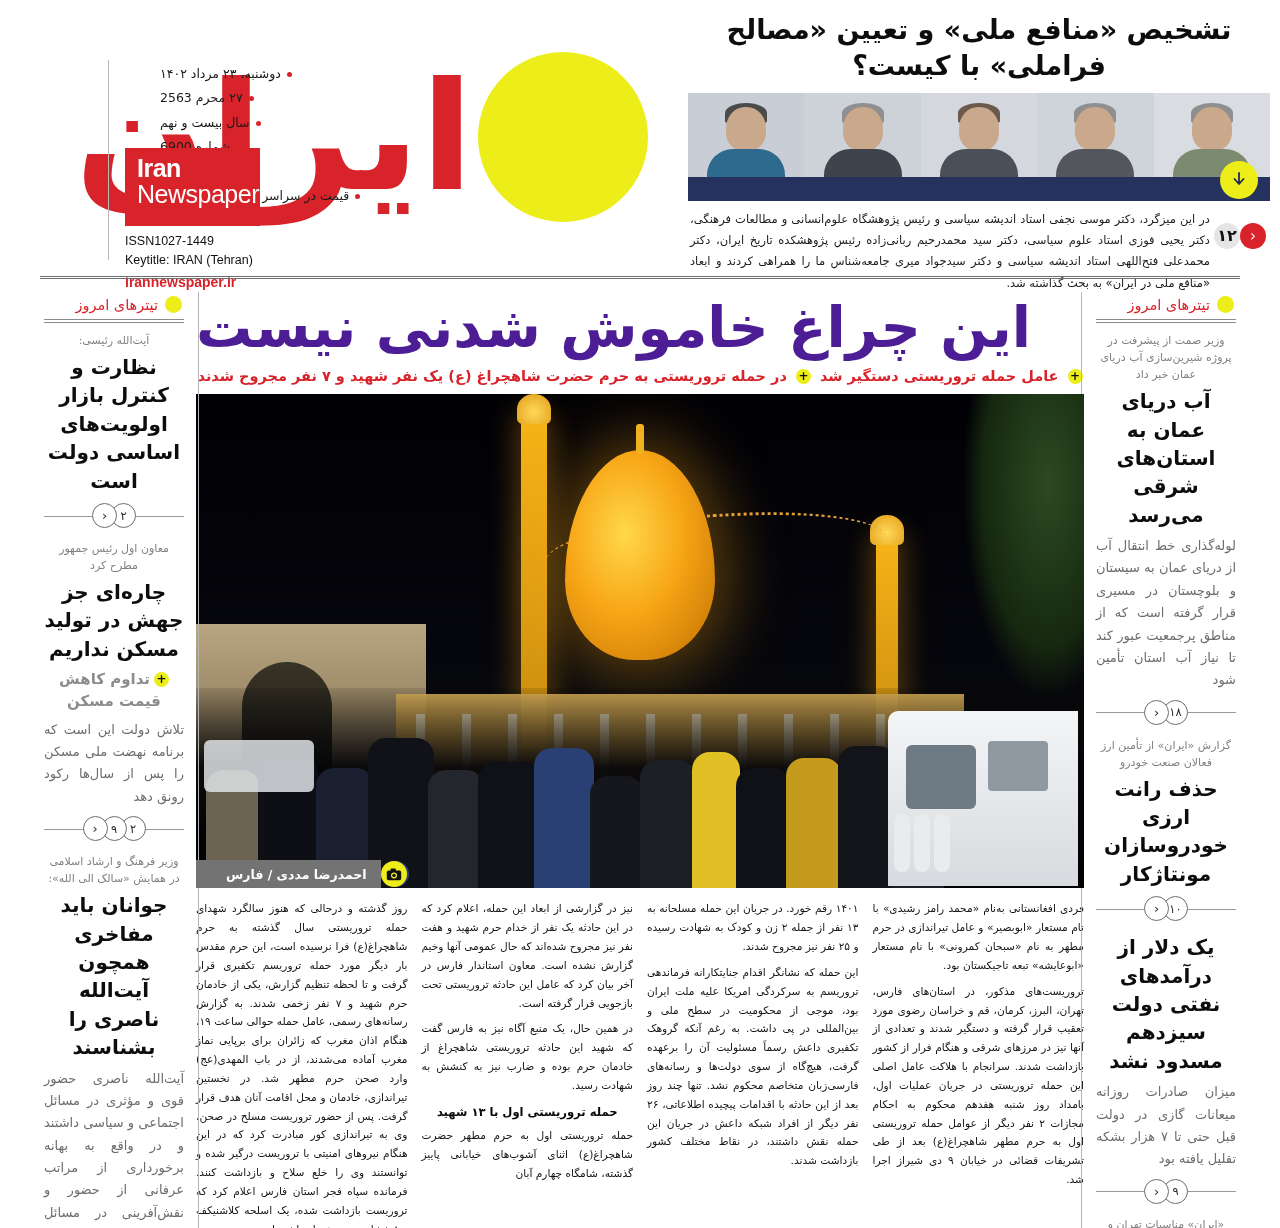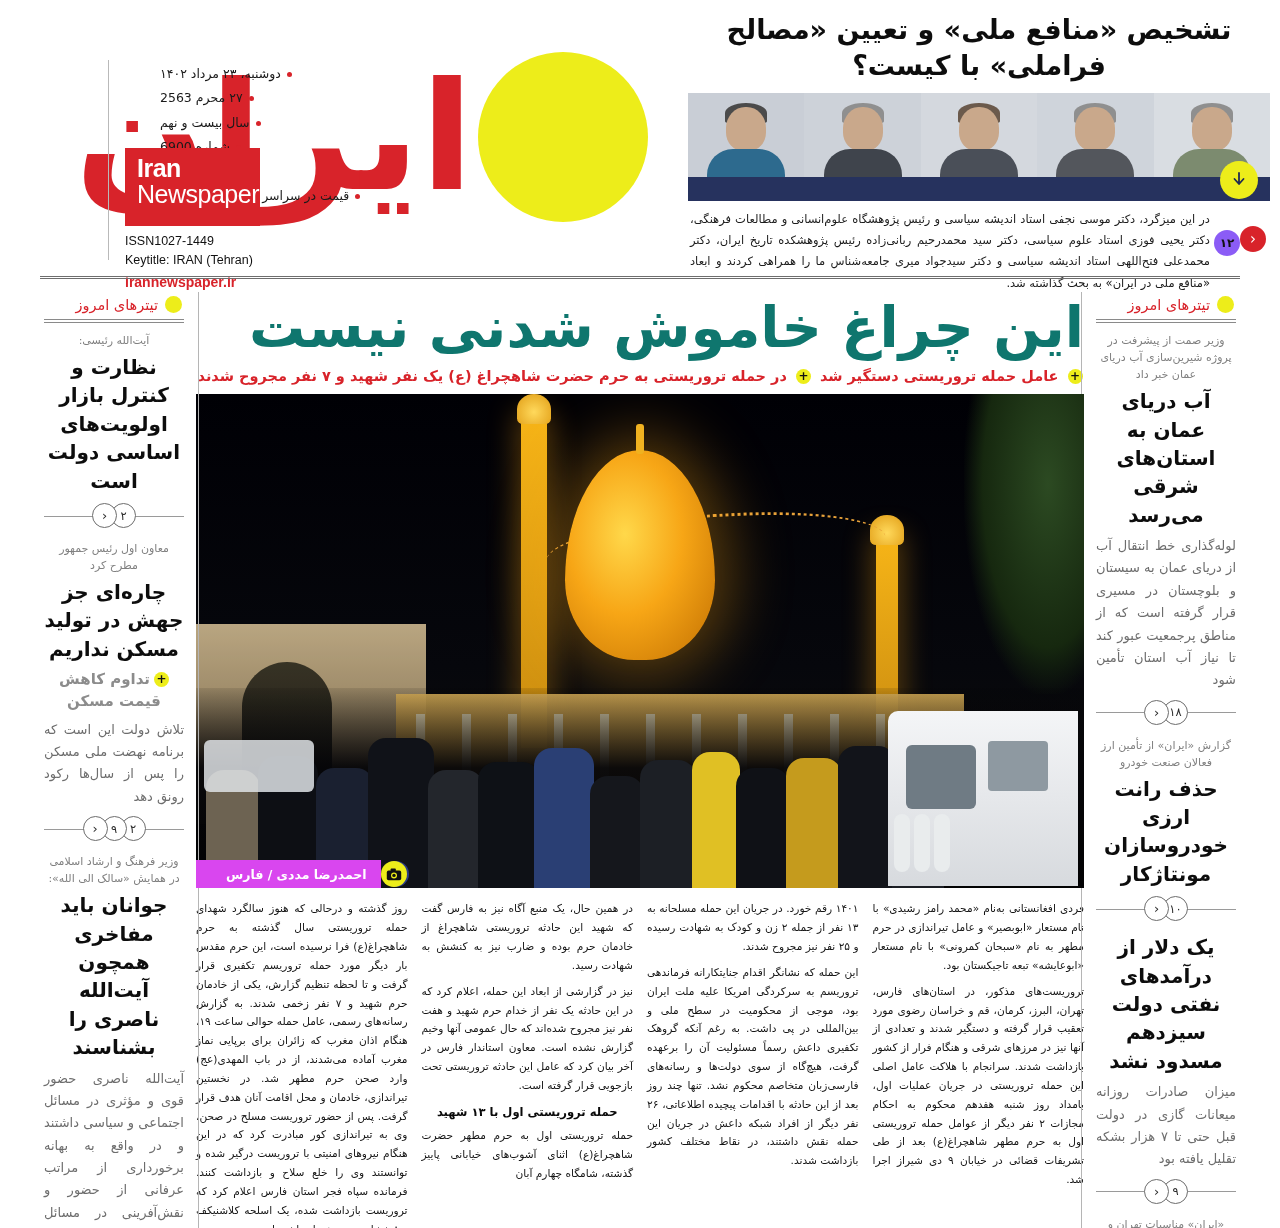--- a/index.html
+++ b/index.html
@@ -248,26 +248,25 @@
     background: #d8232a;
     color: #fff;
     display: flex; align-items: center; justify-content: center;
     font-size: 15px;
     margin-right: -6px;
     z-index: 2;
   }
   .pagelink .numc {
     width: 26px; height: 26px;
     border-radius: 50%;
-    background: #8b5cf6;
+    background: #e5e5e5;
     color: #111;
     display: flex; align-items: center; justify-content: center;
-    font-size: 12px;
-    font-weight: 700;
-    margin-top: 7px;
+    font-size: 16px;
+    font-weight: 700;
   }
 
   
   .mast-rule {
     position: absolute;
     top: 276px; left: 40px;
     width: 1200px; height: 3px;
     border-top: 1px solid #6e6e6e;
     border-bottom: 1px solid #6e6e6e;
   }
@@ -404,22 +403,22 @@
   
   .center-col {
     flex: 1;
     min-width: 0;
     padding: 0 6px;
   }
 
   .main-headline {
     font-size: 56px;
     font-weight: 700;
-    text-align: right;
-    color: #0f766e;
+    text-align: left;
+    color: #4c1d95;
     line-height: 1.22;
     padding: 2px 0 6px 0;
     letter-spacing: -0.5px;
   }
 
   .main-sub {
     display: flex;
     flex-direction: row;
     justify-content: center;
     align-items: center;
@@ -573,21 +572,21 @@
   .photo-credit {
     position: absolute;
     left: 0; bottom: 0;
     display: flex;
     flex-direction: row-reverse;
     align-items: center;
     height: 28px;
     z-index: 5;
   }
   .photo-credit .bar {
-    background: #d946ef;
+    background: #737373;
     color: #fff;
     font-size: 12.5px;
     font-weight: 700;
     padding: 0 14px 0 30px;
     height: 28px;
     display: flex; align-items: center;
     direction: rtl;
   }
   .pc-cam {
     width: 26px; height: 26px;
@@ -846,22 +845,22 @@
       <div class="article">
         <div class="acol">
           <p>فردی افغانستانی به‌نام «محمد رامز رشیدی» با نام مستعار «ابوبصیر» و عامل تیراندازی در حرم مطهر به نام «سبحان کمرونی» با نام مستعار «ابوعایشه» تبعه تاجیکستان بود.</p>
           <p>تروریست‌های مذکور، در استان‌های فارس، تهران، البرز، کرمان، قم و خراسان رضوی مورد تعقیب قرار گرفته و دستگیر شدند و تعدادی از آنها نیز در مرزهای شرقی و هنگام فرار از کشور بازداشت شدند. سرانجام با هلاکت عامل اصلی این حمله تروریستی در جریان عملیات اول، بامداد روز شنبه هفدهم محکوم به احکام مجازات ۲ نفر دیگر از عوامل حمله تروریستی اول به حرم مطهر شاهچراغ(ع) بعد از طی تشریفات قضائی در خیابان ۹ دی شیراز اجرا شد.</p>
         </div>
         <div class="acol">
           <p>۱۴۰۱ رقم خورد. در جریان این حمله مسلحانه به ۱۳ نفر از جمله ۲ زن و کودک به شهادت رسیده و ۲۵ نفر نیز مجروح شدند.</p>
           <p>این حمله که نشانگر اقدام جنایتکارانه فرماندهی تروریسم به سرکردگی امریکا علیه ملت ایران بود، موجی از محکومیت در سطح ملی و بین‌المللی در پی داشت. به رغم آنکه گروهک تکفیری داعش رسماً مسئولیت آن را برعهده گرفت، هیچ‌گاه از سوی دولت‌ها و رسانه‌های فارسی‌زبان متخاصم محکوم نشد. تنها چند روز بعد از این حادثه با اقدامات پیچیده اطلاعاتی، ۲۶ نفر دیگر از افراد شبکه داعش در جریان این حمله نقش داشتند، در نقاط مختلف کشور بازداشت شدند.</p>
         </div>
         <div class="acol">
+          <p>نیز در گزارشی از ابعاد این حمله، اعلام کرد که در این حادثه یک نفر از خدام حرم شهید و هفت نفر نیز مجروح شده‌اند که حال عمومی آنها وخیم گزارش نشده است. معاون استاندار فارس در آخر بیان کرد که عامل این حادثه تروریستی تحت بازجویی قرار گرفته است.</p>
           <p>در همین حال، یک منبع آگاه نیز به فارس گفت که شهید این حادثه تروریستی شاهچراغ از خادمان حرم بوده و ضارب نیز به کنشش به شهادت رسید.</p>
-          <p>نیز در گزارشی از ابعاد این حمله، اعلام کرد که در این حادثه یک نفر از خدام حرم شهید و هفت نفر نیز مجروح شده‌اند که حال عمومی آنها وخیم گزارش نشده است. معاون استاندار فارس در آخر بیان کرد که عامل این حادثه تروریستی تحت بازجویی قرار گرفته است.</p>
           <div class="sub">حمله تروریستی اول با ۱۳ شهید</div>
           <p>حمله تروریستی اول به حرم مطهر حضرت شاهچراغ(ع) اثنای آشوب‌های خیابانی پاییز گذشته، شامگاه چهارم آبان</p>
         </div>
         <div class="acol">
           <p>روز گذشته و درحالی که هنوز سالگرد شهدای حمله تروریستی سال گذشته به حرم شاهچراغ(ع) فرا نرسیده است، این حرم مقدس بار دیگر مورد حمله تروریسم تکفیری قرار گرفت و تا لحظه تنظیم گزارش، یکی از خادمان حرم شهید و ۷ نفر زخمی شدند. به گزارش رسانه‌های رسمی، عامل حمله حوالی ساعت ۱۹، هنگام اذان مغرب که زائران برای برپایی نماز مغرب آماده می‌شدند، از در باب المهدی(عج) وارد صحن حرم مطهر شد. در نخستین تیراندازی، خادمان و محل اقامت آنان هدف قرار گرفت. پس از حضور تروریست مسلح در صحن، وی به تیراندازی کور مبادرت کرد که در این هنگام نیروهای امنیتی با تروریست درگیر شده و توانستند وی را خلع سلاح و بازداشت کنند. فرمانده سپاه فجر استان فارس اعلام کرد که تروریست بازداشت شده، یک اسلحه کلاشنیکف و ۸ خشاب پر به همراه داشته است.</p>
 
         </div>
       </div>
 
     </div>

